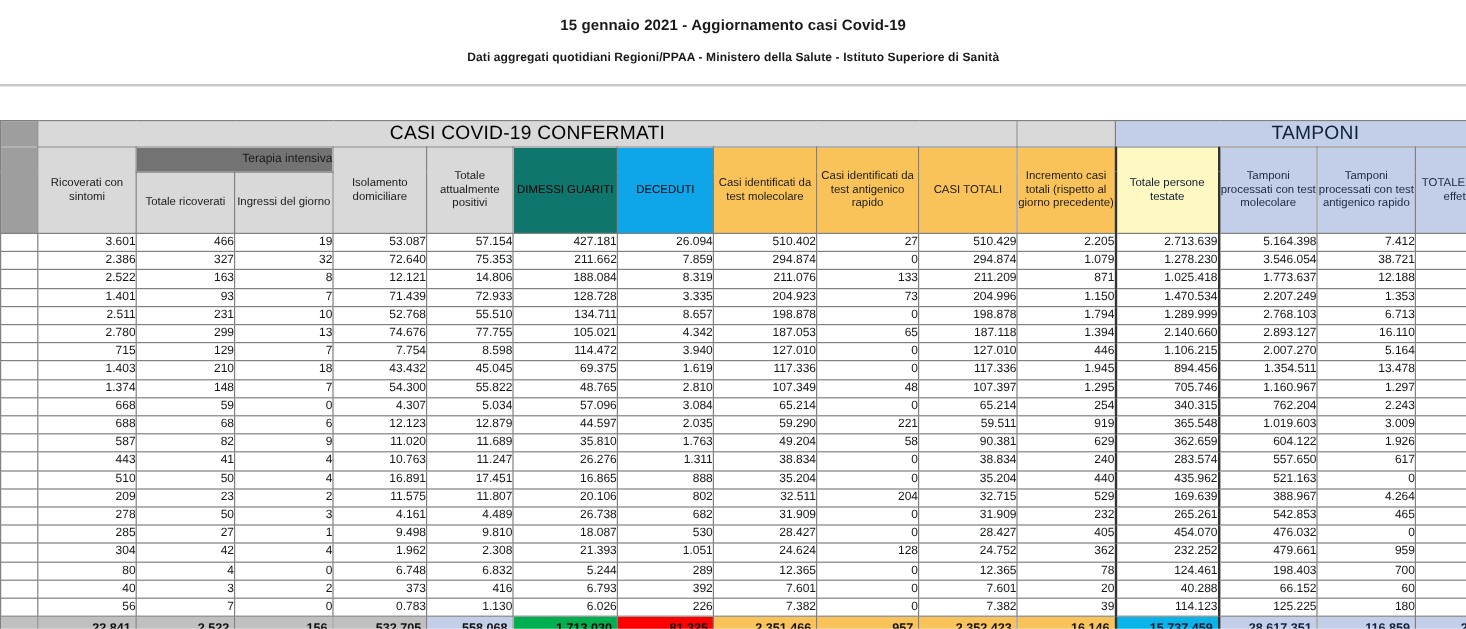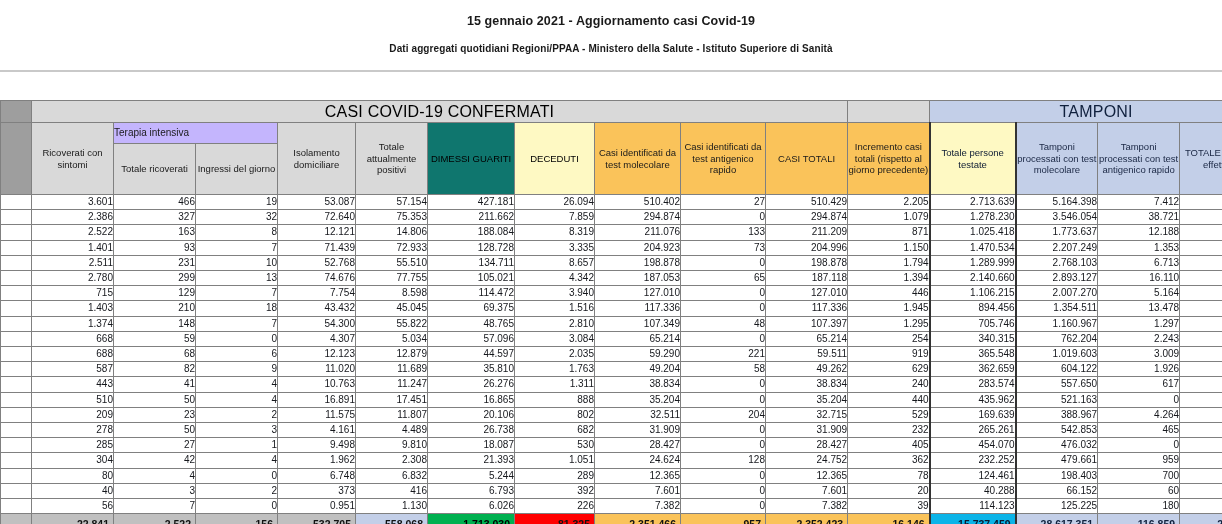--- a/index.html
+++ b/index.html
@@ -58,38 +58,38 @@
   .hbanner {
     background: #d9d9d9;
     text-align: center;
     font-weight: bold;
     font-size: 16px;
     height: 22px;
     color: #000;
     letter-spacing: 0.2px;
   }
   .hgroup {
-    background: #c4b5fd;
-    text-align: left;
+    background: #737373;
+    text-align: right;
     font-size: 10px;
     height: 20px;
     color: #1a1a1a;
   }
   .hcell {
     text-align: center;
     vertical-align: middle;
     font-size: 9.5px;
     line-height: 11.5px;
     height: 72px;
     padding: 2px 3px;
     color: #1a1a1a;
     background: #d9d9d9;
   }
   .hcell.green   { background: #0f766e; color: #000; font-weight: normal; }
-  .hcell.red     { background: #fef9c3; color: #000; }
+  .hcell.red     { background: #0ea5e9; color: #000; }
   .hcell.orange  { background: #fac35a; color: #1a1a1a; }
   .hcell.cyan    { background: #fef9c3; color: #0d1b33; }
   .hcell.blue    { background: #c3cfe8; color: #1a2744; }
   .hbanner.blue  { background: #c3cfe8; color: #10203d; }
   .spacer-head   { background: #9e9e9e; }
 
   
   td.num {
     text-align: right;
     padding: 0 4px 0 2px;
@@ -313,21 +313,21 @@
             <td class="num">2.012.4</td>
           </tr>
           <tr>
             <td class="regname"></td>
             <td class="num">1.403</td>
             <td class="num">210</td>
             <td class="num">18</td>
             <td class="num">43.432</td>
             <td class="num">45.045</td>
             <td class="num">69.375</td>
-            <td class="num">1.516</td>
+            <td class="num">1.619</td>
             <td class="num">117.336</td>
             <td class="num">0</td>
             <td class="num">117.336</td>
             <td class="num sep-right">1.945</td>
             <td class="num sep-right">894.456</td>
             <td class="num">1.354.511</td>
             <td class="num">13.478</td>
             <td class="num">1.367.9</td>
           </tr>
           <tr>
@@ -388,21 +388,21 @@
             <td class="regname"></td>
             <td class="num">587</td>
             <td class="num">82</td>
             <td class="num">9</td>
             <td class="num">11.020</td>
             <td class="num">11.689</td>
             <td class="num">35.810</td>
             <td class="num">1.763</td>
             <td class="num">49.204</td>
             <td class="num">58</td>
-            <td class="num">49.262</td>
+            <td class="num">90.381</td>
             <td class="num sep-right">629</td>
             <td class="num sep-right">362.659</td>
             <td class="num">604.122</td>
             <td class="num">1.926</td>
             <td class="num">606.0</td>
           </tr>
           <tr>
             <td class="regname"></td>
             <td class="num">443</td>
             <td class="num">41</td>
@@ -544,21 +544,21 @@
             <td class="num sep-right">40.288</td>
             <td class="num">66.152</td>
             <td class="num">60</td>
             <td class="num">66.2</td>
           </tr>
           <tr>
             <td class="regname"></td>
             <td class="num">56</td>
             <td class="num">7</td>
             <td class="num">0</td>
-            <td class="num">0.951</td>
+            <td class="num">0.783</td>
             <td class="num">1.130</td>
             <td class="num">6.026</td>
             <td class="num">226</td>
             <td class="num">7.382</td>
             <td class="num">0</td>
             <td class="num">7.382</td>
             <td class="num sep-right">39</td>
             <td class="num sep-right">114.123</td>
             <td class="num">125.225</td>
             <td class="num">180</td>

